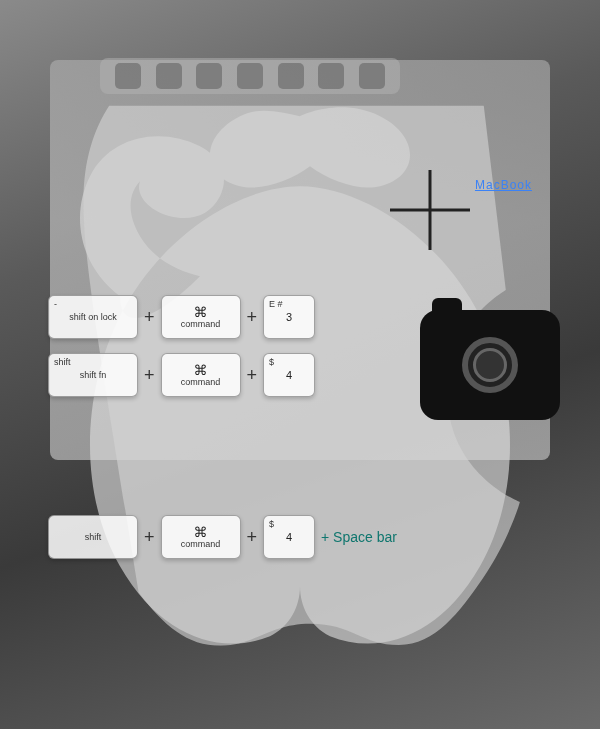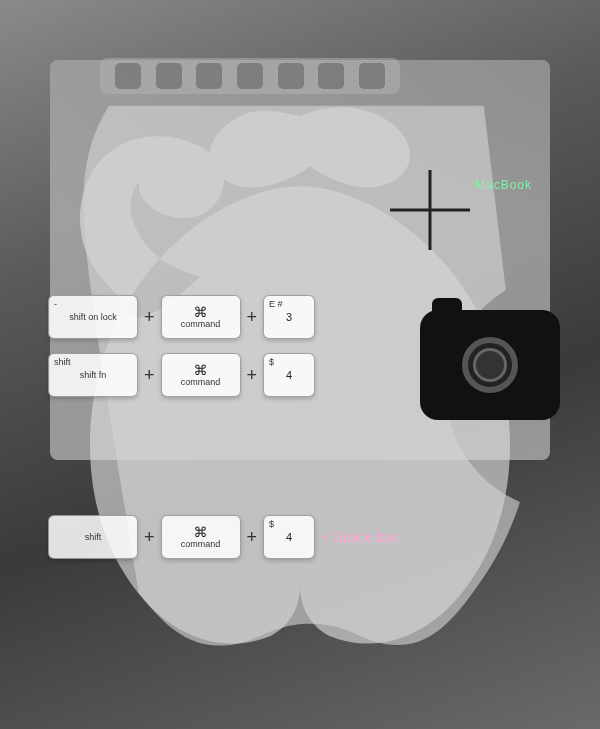--- a/index.html
+++ b/index.html
@@ -199,35 +199,36 @@
       top: 515px;
       left: 48px;
       width: 490px;
       display: flex;
       align-items: center;
       gap: 6px;
     }
 
     .space-bar-label {
       font-size: 14px;
-      color: #f9a8d4;
+      color: #0f766e;
       font-weight: 400;
       white-space: nowrap;
       text-align: right;
     }
 
     
     .macbook-text {
       position: absolute;
       top: 178px;
       right: 68px;
       font-size: 12px;
-      color: #86efac;
+      color: #3b82f6;
       font-weight: 300;
       letter-spacing: 1px;
+      text-decoration: underline;
     }
 
     
     .dock-bar {
       position: absolute;
       top: 58px;
       left: 100px;
       width: 300px;
       height: 36px;
       background: rgba(180,180,180,0.5);

